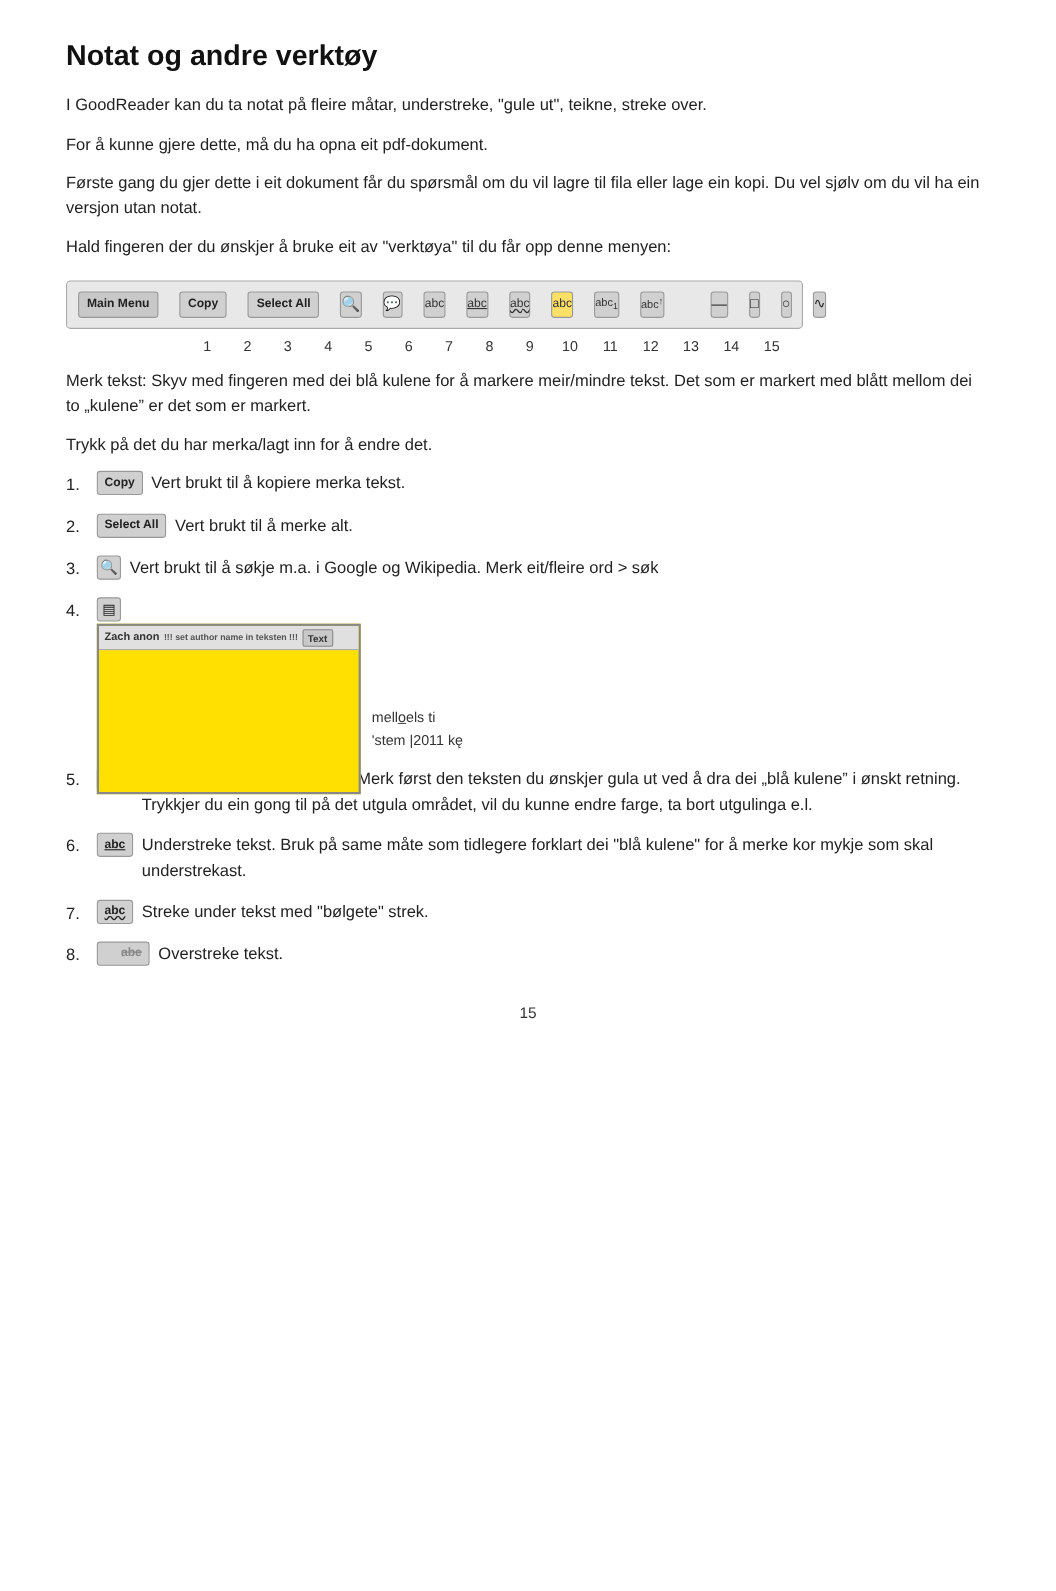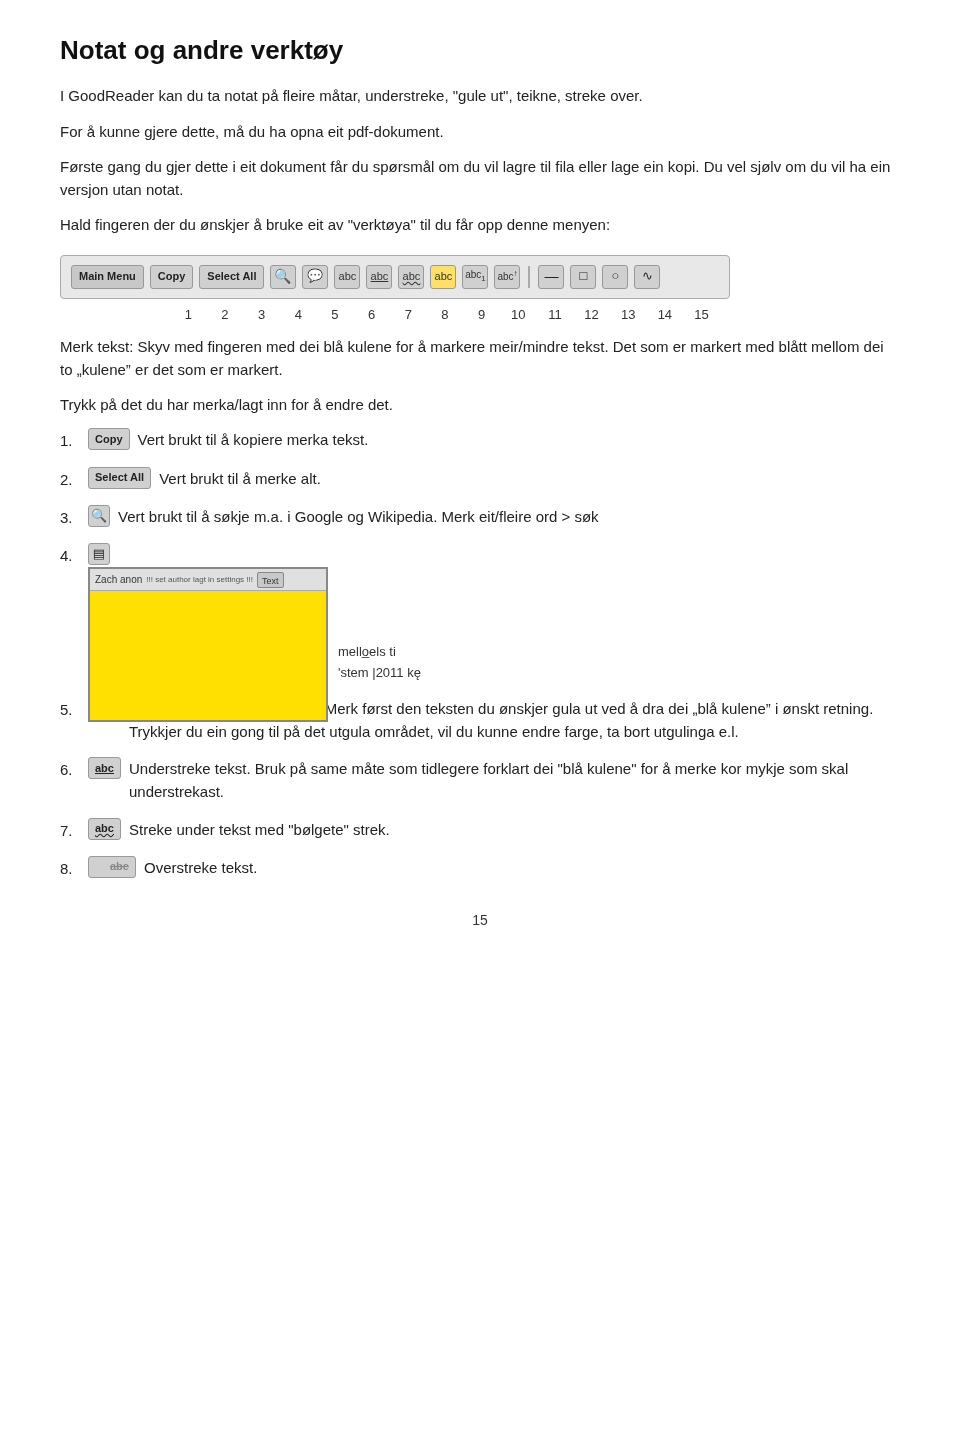--- a/index.html
+++ b/index.html
@@ -30,21 +30,21 @@
       background: #e8e8e8;
       border: 1px solid #aaa;
       border-radius: 4px;
       padding: 5px 10px;
       margin-bottom: 6px;
       width: 670px;
     }
     .toolbar-inner {
       display: flex;
       align-items: center;
-      gap: 6px;
+      gap: 19px;
       height: 32px;
     }
     .tb-item {
       display: inline-flex;
       align-items: center;
       justify-content: center;
       background: #d0d0d0;
       border: 1px solid #999;
       border-radius: 3px;
       padding: 2px 7px;
@@ -156,20 +156,21 @@
     .note-img-topbar {
       height: 22px;
       background: #e0e0e0;
       border-bottom: 1px solid #aaa;
       display: flex;
       align-items: center;
       padding: 0 5px;
       font-size: 10px;
       color: #333;
       gap: 4px;
+      font-weight: bold;
     }
     .note-img-topbar .nb-btn {
       background: #c8c8c8;
       border: 1px solid #888;
       border-radius: 2px;
       padding: 0 4px;
       font-size: 9px;
       height: 16px;
       line-height: 16px;
     }
@@ -285,21 +286,21 @@
   </li>
 
   <li style="flex-wrap:wrap;">
     <span class="li-num">4.</span>
     <span class="li-badge-note" style="font-size:13px;">▤</span>
 
     <div style="width:100%; margin-left:28px;">
       <div class="note-img">
         <div class="note-img-topbar">
           <span>Zach anon</span>
-          <span style="font-size:8px; color:#555;">!!! set author lagt in settings !!!</span>
+          <span style="font-size:8px; color:#555;">!!! set author name in teksten !!!</span>
           <span class="nb-btn">Text</span>
         </div>
       </div>
 
       <div style="position:relative; margin-top:-80px; margin-left:250px; font-size:13px; color:#333;">
         <div>mello<span style="text-decoration:underline dotted;">̲</span>els ti</div>
         <div>'stem |2011 kę</div>
       </div>
     </div>
   </li>

